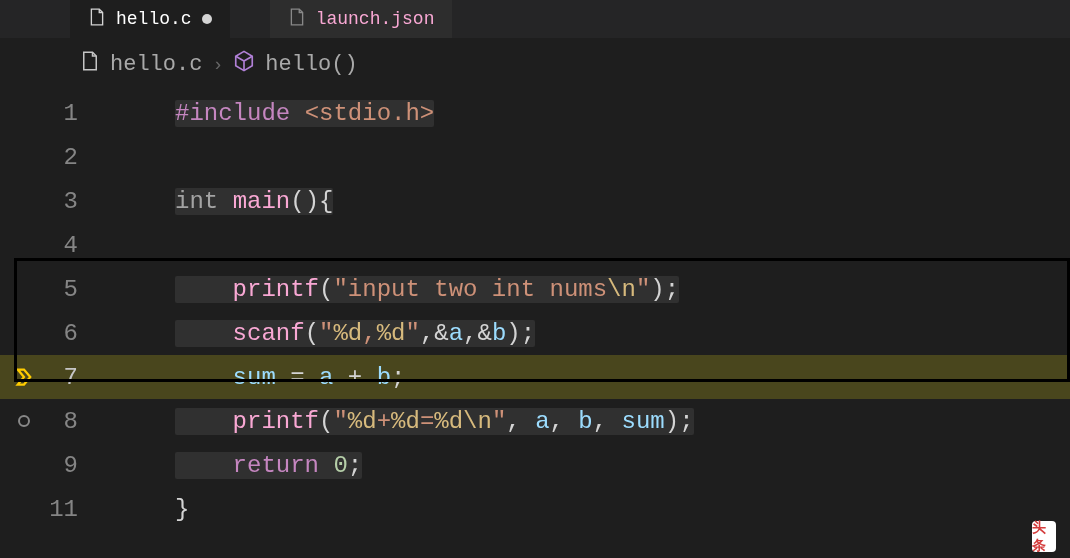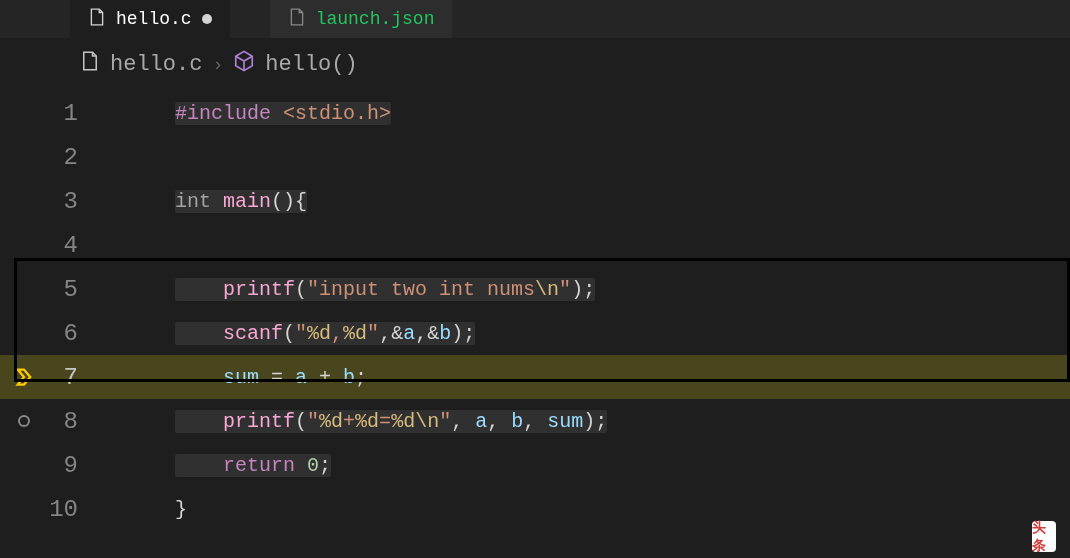--- a/index.html
+++ b/index.html
@@ -17,21 +17,21 @@
       background: #252526;
       height: 38px;
       padding-left: 70px;
     }
     .tab {
       display: flex;
       align-items: center;
       padding: 0 18px;
       gap: 10px;
       font-size: 18px;
-      color: #22c55e;
+      color: #f9a8d4;
       cursor: pointer;
       background: #2d2d2d;
       position: relative;
     }
     .tab.active {
       background: #1e1e1e;
       color: #fff;
     }
     .tab-modified {
       width: 10px;
@@ -78,21 +78,21 @@
       text-align: right;
       color: #858585;
       font-size: 24px;
       padding-right: 30px;
     }
     .line.current .line-number {
       color: #c6c6c6;
     }
     .code {
       white-space: pre;
-      font-size: 20px;
+      font-size: 24px;
     }
     .line-highlight {
       position: absolute;
       left: 0;
       right: 0;
       top: 0;
       bottom: 0;
       background: rgba(155, 145, 30, 0.35);
       z-index: 0;
     }
@@ -265,21 +265,21 @@
     <div class="line">
       <div class="gutter">
         <div class="gutter-icon"></div>
         <div class="line-number">9</div>
       </div>
       <div class="code"><span class="selection-bg"><span class="tok-txt">    </span><span class="tok-pp">return</span><span class="tok-txt"> </span><span class="tok-num">0</span><span class="tok-punc">;</span></span></div>
     </div>
     <div class="line">
       <div class="gutter">
         <div class="gutter-icon"></div>
-        <div class="line-number">10</div>
+        <div class="line-number">11</div>
       </div>
       <div class="code"><span class="tok-punc">}</span></div>
     </div>
   </div>
 
 <div class="highlight-box"></div>
 
 <div class="watermark">
   <span class="watermark-logo">头条</span>
 </div>

